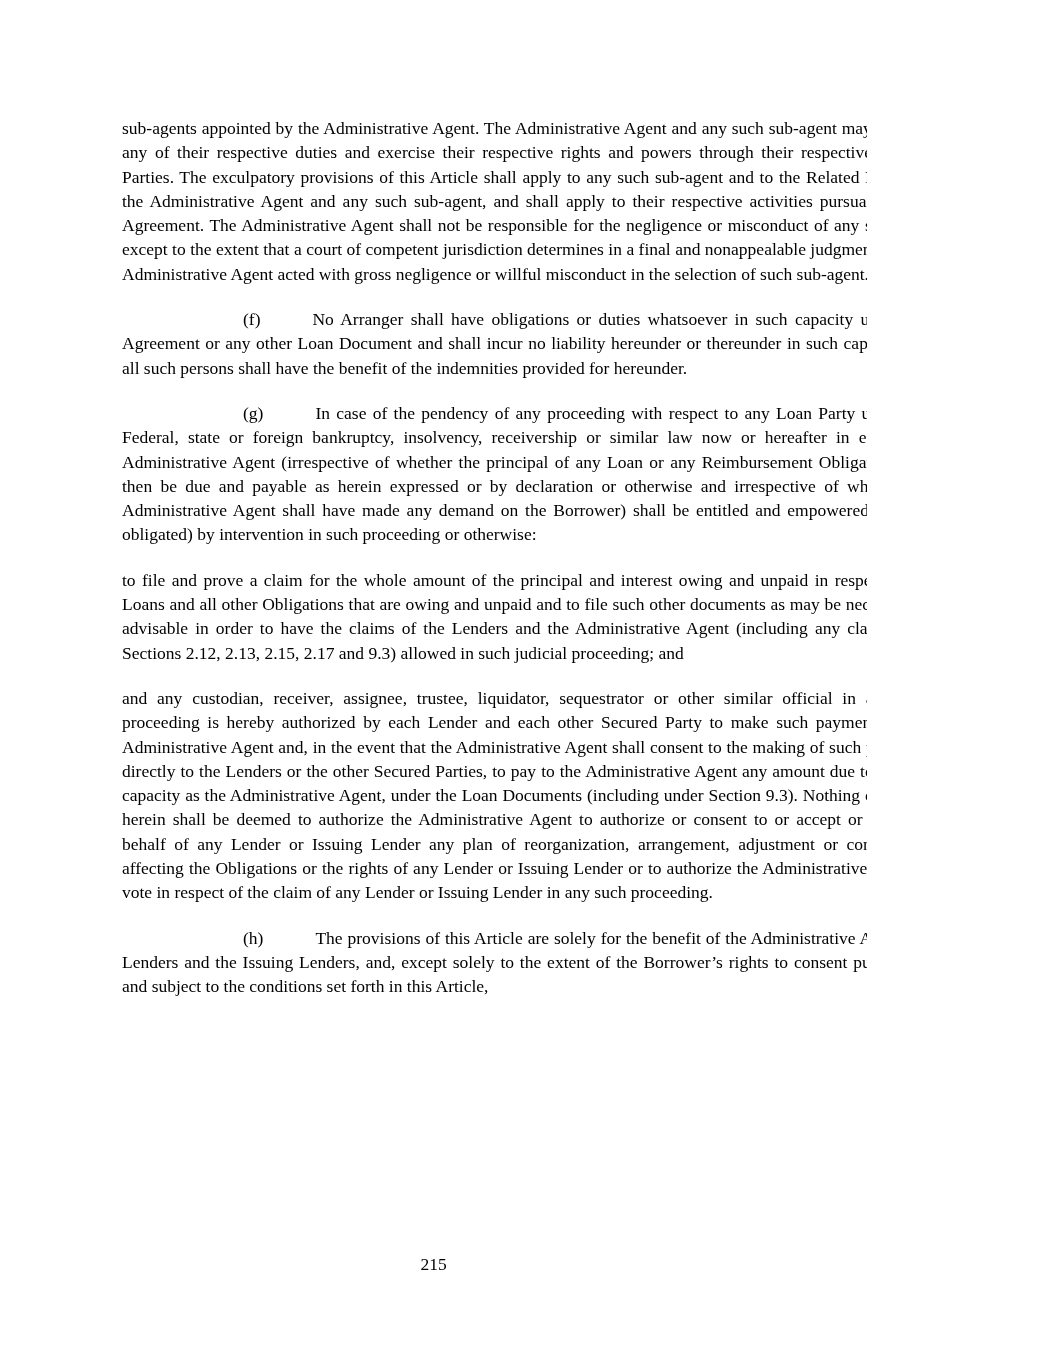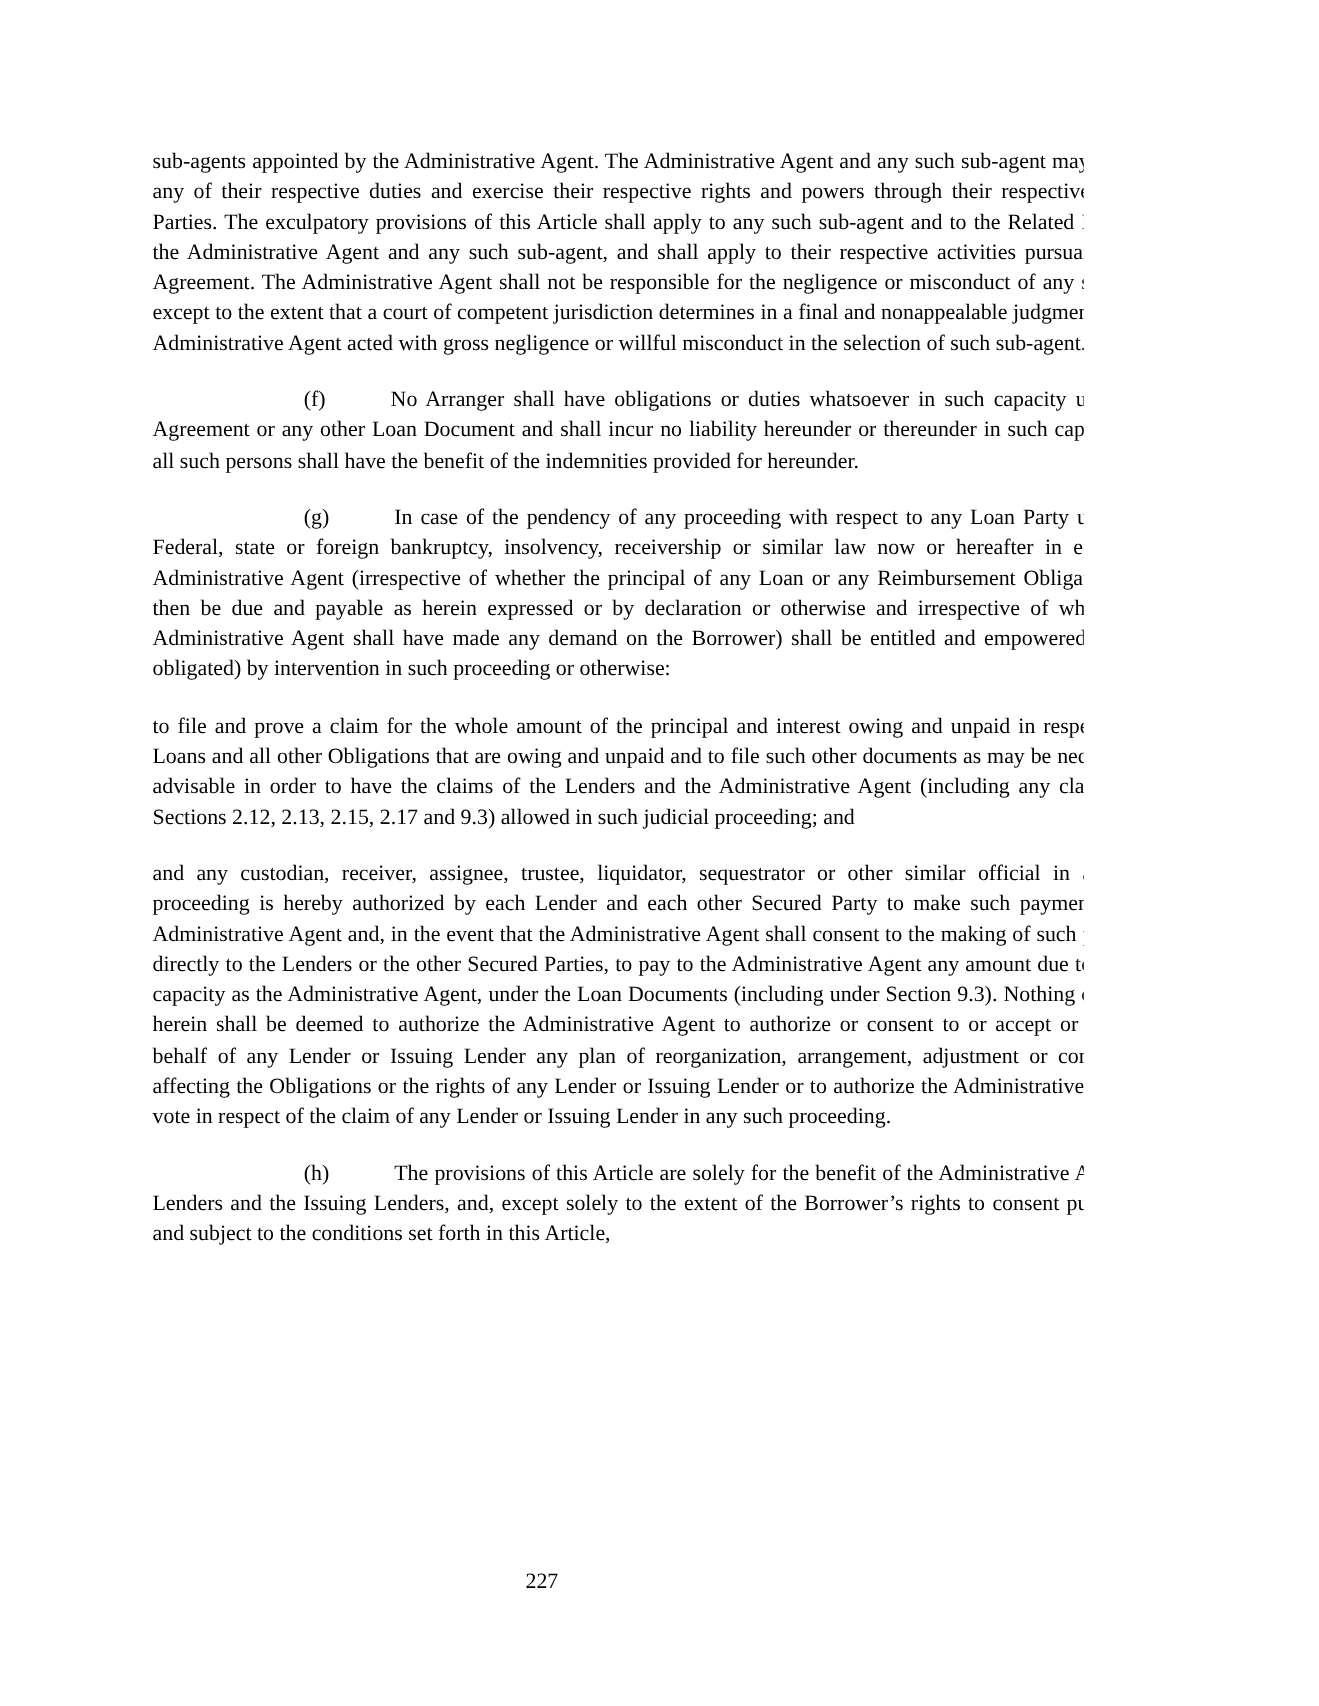--- a/index.html
+++ b/index.html
@@ -59,14 +59,14 @@
 
     <p class="para"><span>to file and prove a claim for the whole amount of the principal and interest owing and unpaid in respect of the Loans and all other Obligations that are owing and unpaid and to file such other documents as may be necessary or advisable in order to have the claims of the Lenders and the Administrative Agent (including any claim under Sections 2.12, 2.13, 2.15, 2.17 and 9.3) allowed in such judicial proceeding; and</span></p>
 
 
     <p class="para"><span>and any custodian, receiver, assignee, trustee, liquidator, sequestrator or other similar official in any such proceeding is hereby authorized by each Lender and each other Secured Party to make such payments to the Administrative Agent and, in the event that the Administrative Agent shall consent to the making of such payments directly to the Lenders or the other Secured Parties, to pay to the Administrative Agent any amount due to it, in its capacity as the Administrative Agent, under the Loan Documents (including under Section 9.3). Nothing contained herein shall be deemed to authorize the Administrative Agent to authorize or consent to or accept or adopt on behalf of any Lender or Issuing Lender any plan of reorganization, arrangement, adjustment or composition affecting the Obligations or the rights of any Lender or Issuing Lender or to authorize the Administrative Agent to vote in respect of the claim of any Lender or Issuing Lender in any such proceeding.</span></p>
 
     <p class="para indent"><span>(h)</span><span class="tab"></span><span>The provisions of this Article are solely for the benefit of the Administrative Agent, the Lenders and the Issuing Lenders, and, except solely to the extent of the Borrower’s rights to consent pursuant to and subject to the conditions set forth in this Article,</span></p>
 
   </div>
 
-  <div class="page-footer">227</div>
+  <div class="page-footer">215</div>
 </div>
 
 </body></html>

